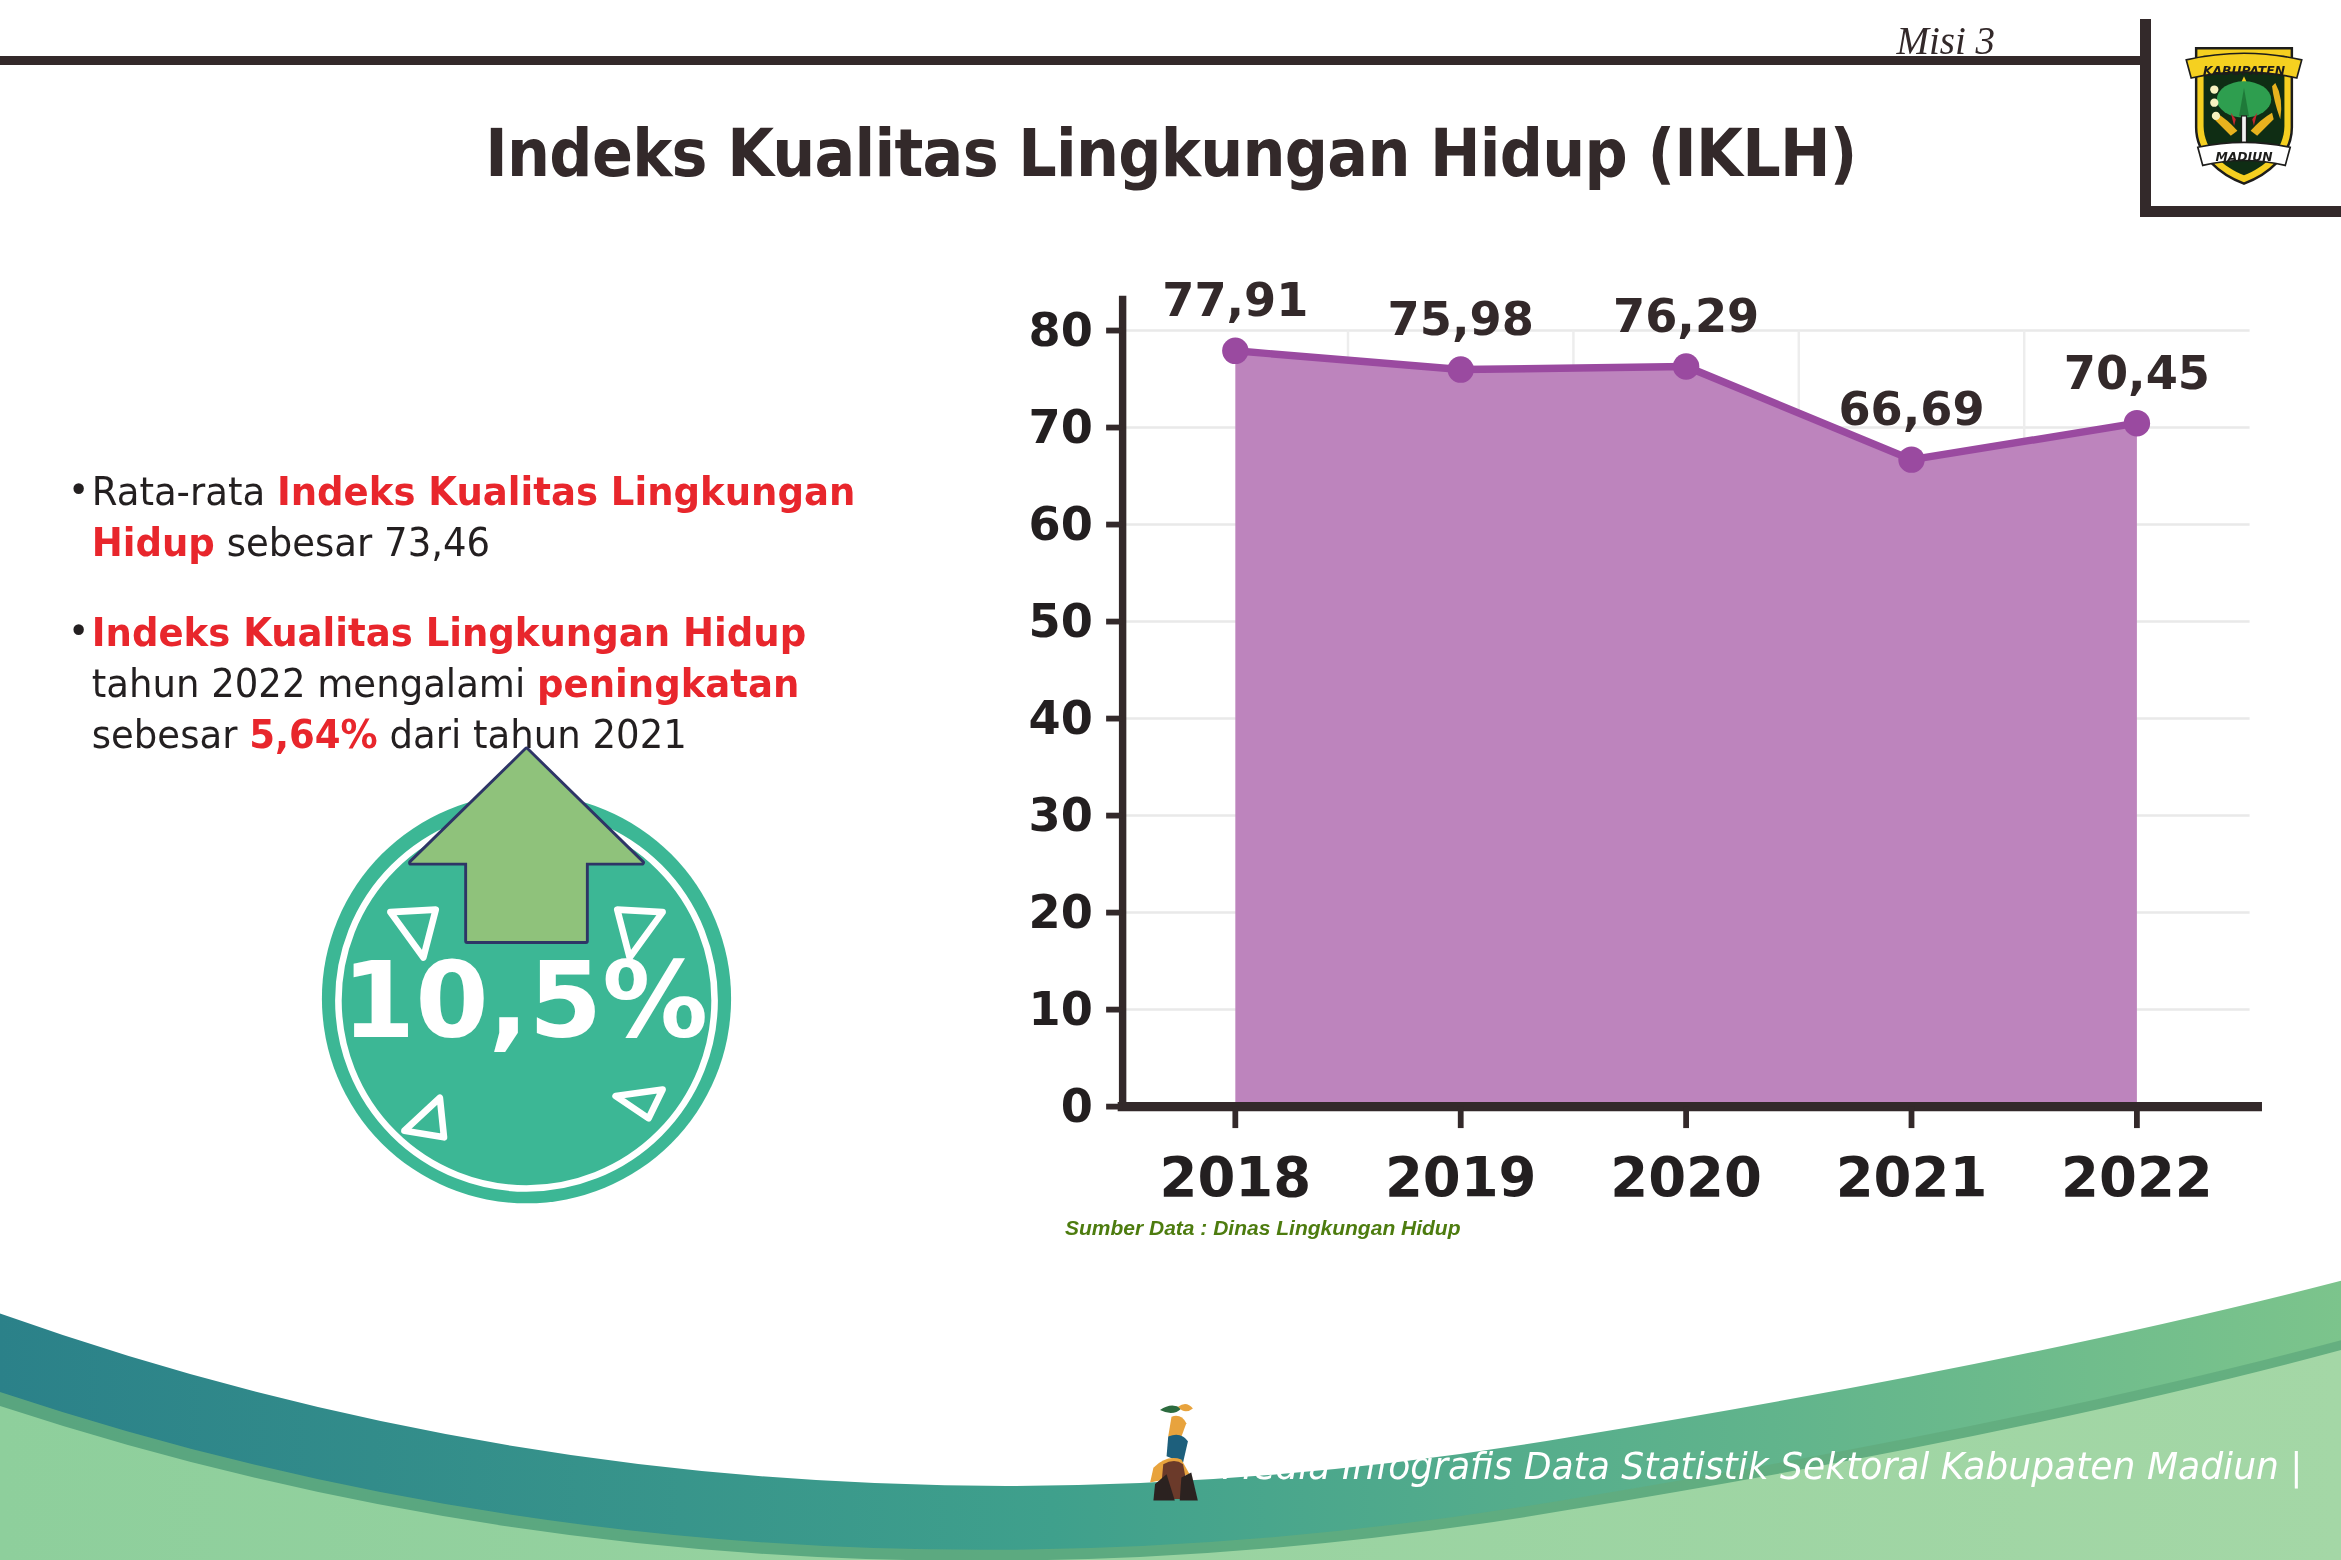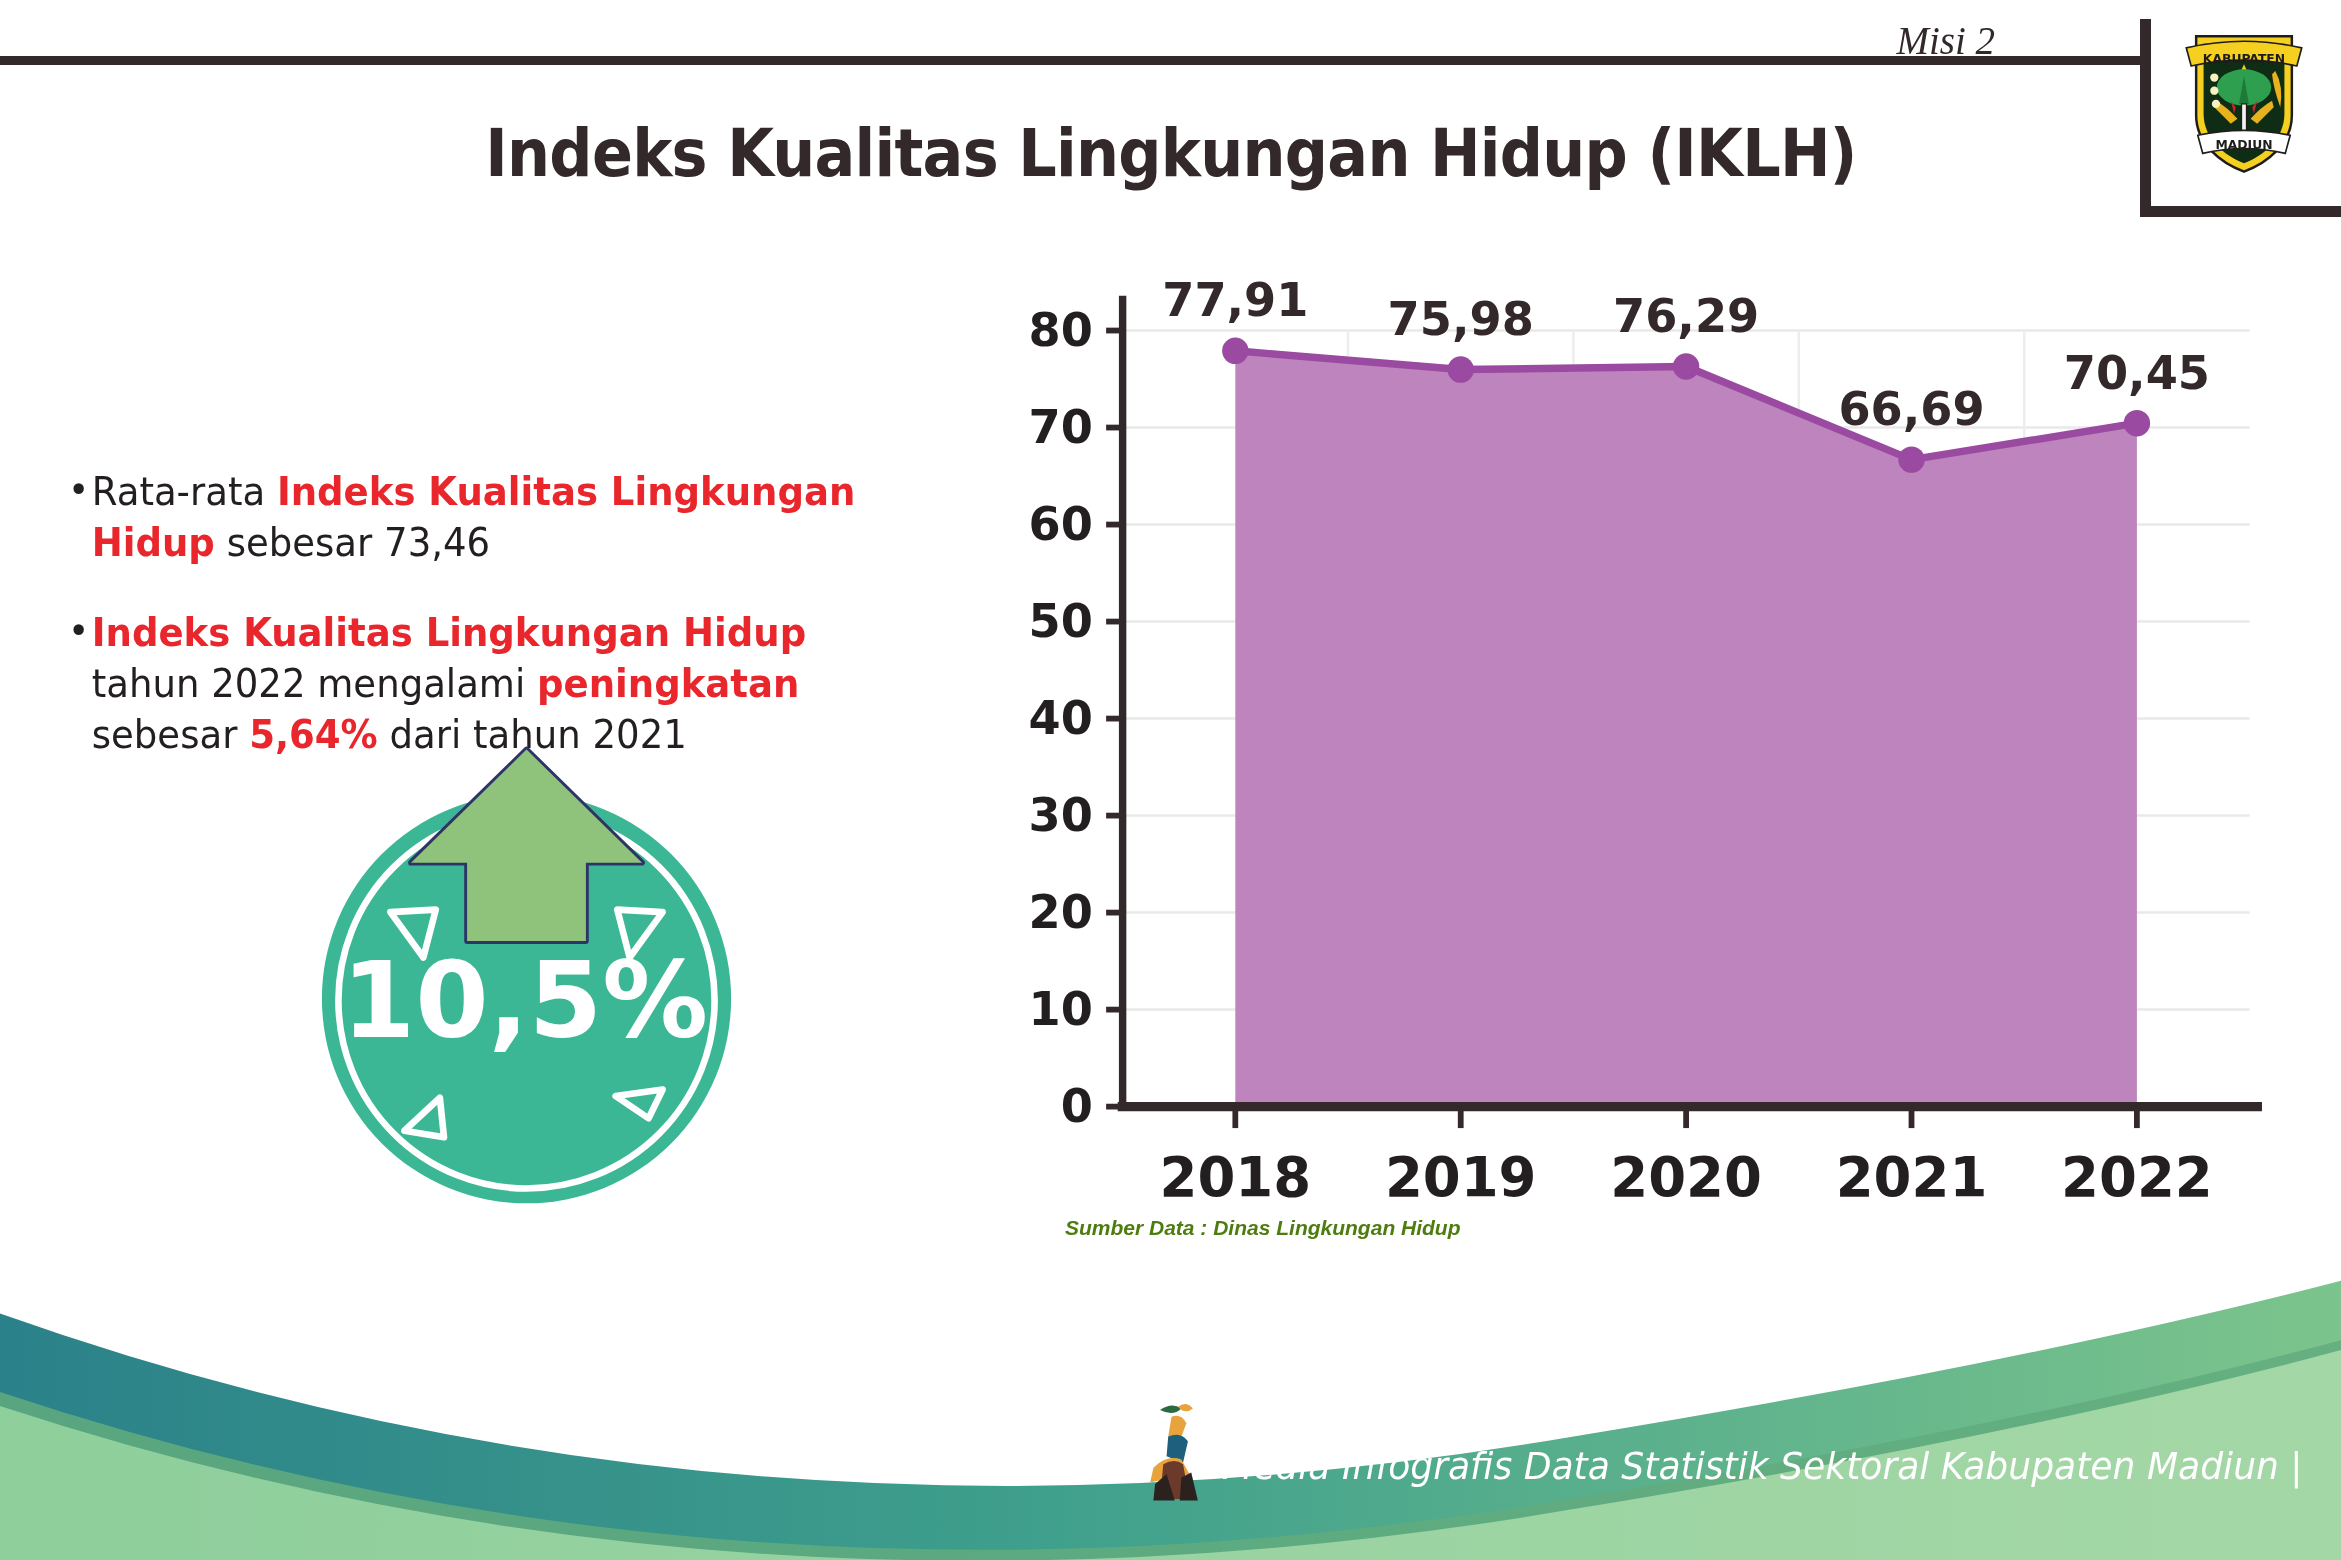--- a/index.html
+++ b/index.html
@@ -19,21 +19,21 @@
   }
   .brk-v{position:absolute;left:2140px;top:19px;width:10.7px;height:198px;background:#33292a;}
   .brk-h{position:absolute;left:2140px;top:206px;width:205px;height:10.7px;background:#33292a;}
   .misi{
     position:absolute;right:347px;top:18px;
     font-family:"Liberation Serif", serif;
     font-style:italic;font-size:39px;color:#33292a;
     white-space:nowrap;
   }
   .logo{
-    position:absolute;left:2178px;top:18px;width:132px;height:157px;
+    position:absolute;left:2178px;top:30px;width:132px;height:157px;font-style:italic;
   }
 
   
   .title{
     position:absolute;left:0;right:0;top:116px;
     text-align:center;
     font-family:"DejaVu Sans", sans-serif;
     font-weight:bold;
     font-size:65px;
     letter-spacing:-0.8px;
@@ -87,21 +87,21 @@
   .foot-logo{position:absolute;left:1135px;bottom:58px;width:87px;height:111px;}
 </style>
 </head>
 <body>
 
 <div class="page">
 
   <div class="hdr-rule"></div>
   <div class="brk-v"></div>
   <div class="brk-h"></div>
-  <div class="misi">Misi 2</div>
+  <div class="misi">Misi 3</div>
 
   <div class="logo">
     <svg viewBox="0 0 160 190" width="132" height="157">
       <path d="M22 22 H138 V118 C138 152 108 176 80 186 C52 176 22 152 22 118 Z" fill="#f5d020" stroke="#1d1d1b" stroke-width="3"></path>
       <path d="M31 31 H129 V116 C129 146 104 167 80 176 C56 167 31 146 31 116 Z" fill="#0f2d14"></path>
       <path d="M10 36 Q80 20 150 36 L144 58 Q80 44 16 58 Z" fill="#f5d020" stroke="#1d1d1b" stroke-width="2"></path>
       <text x="80" y="54" font-family="DejaVu Sans, sans-serif" font-size="15" font-weight="bold" fill="#1d1d1b" text-anchor="middle">KABUPATEN</text>
       <path d="M80 56 l5 11 h-10 z" fill="#f5d020"></path>
       <ellipse cx="80" cy="84" rx="33" ry="22" fill="#2e9e4f"></ellipse>
       <path d="M80 70 L74 104 H86 Z" fill="#1e7a39"></path>

